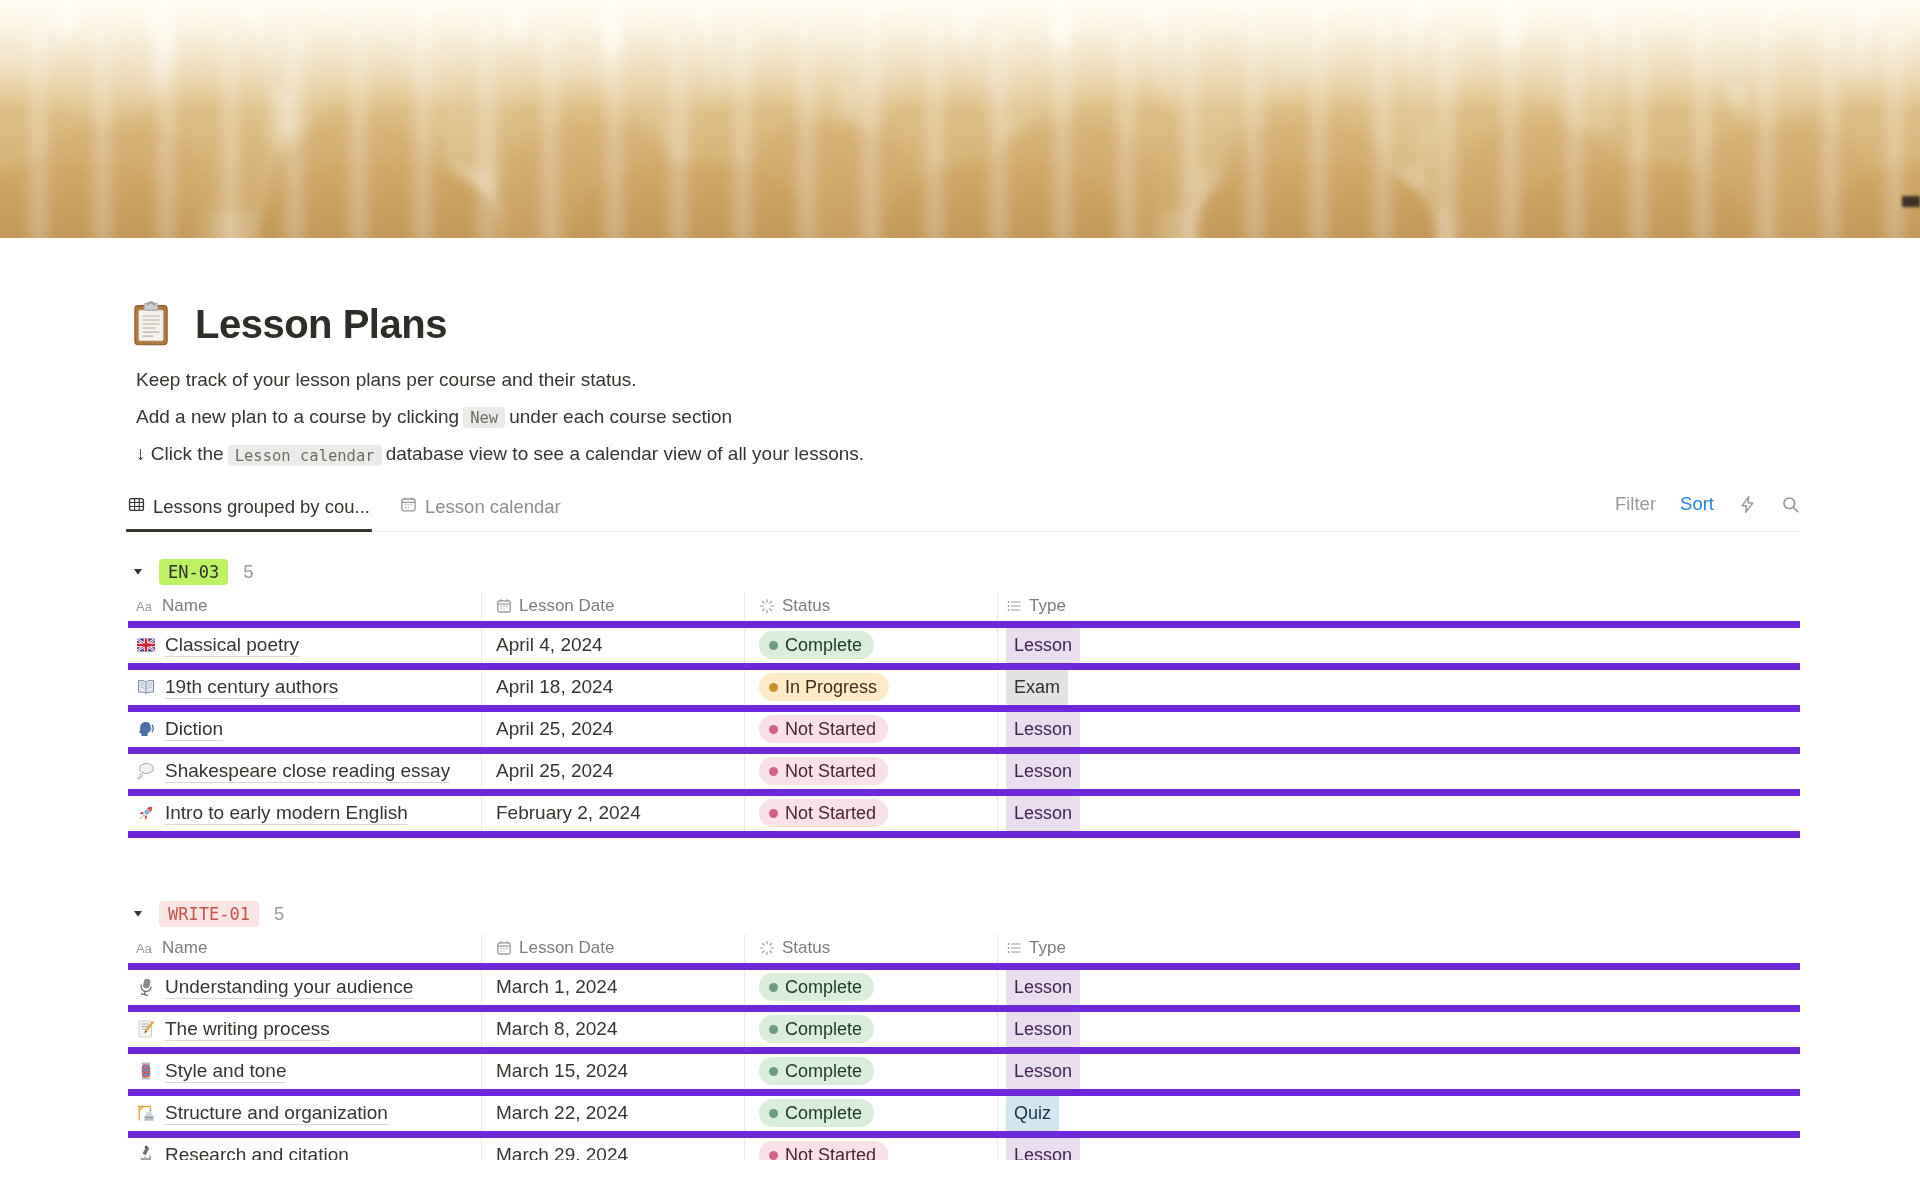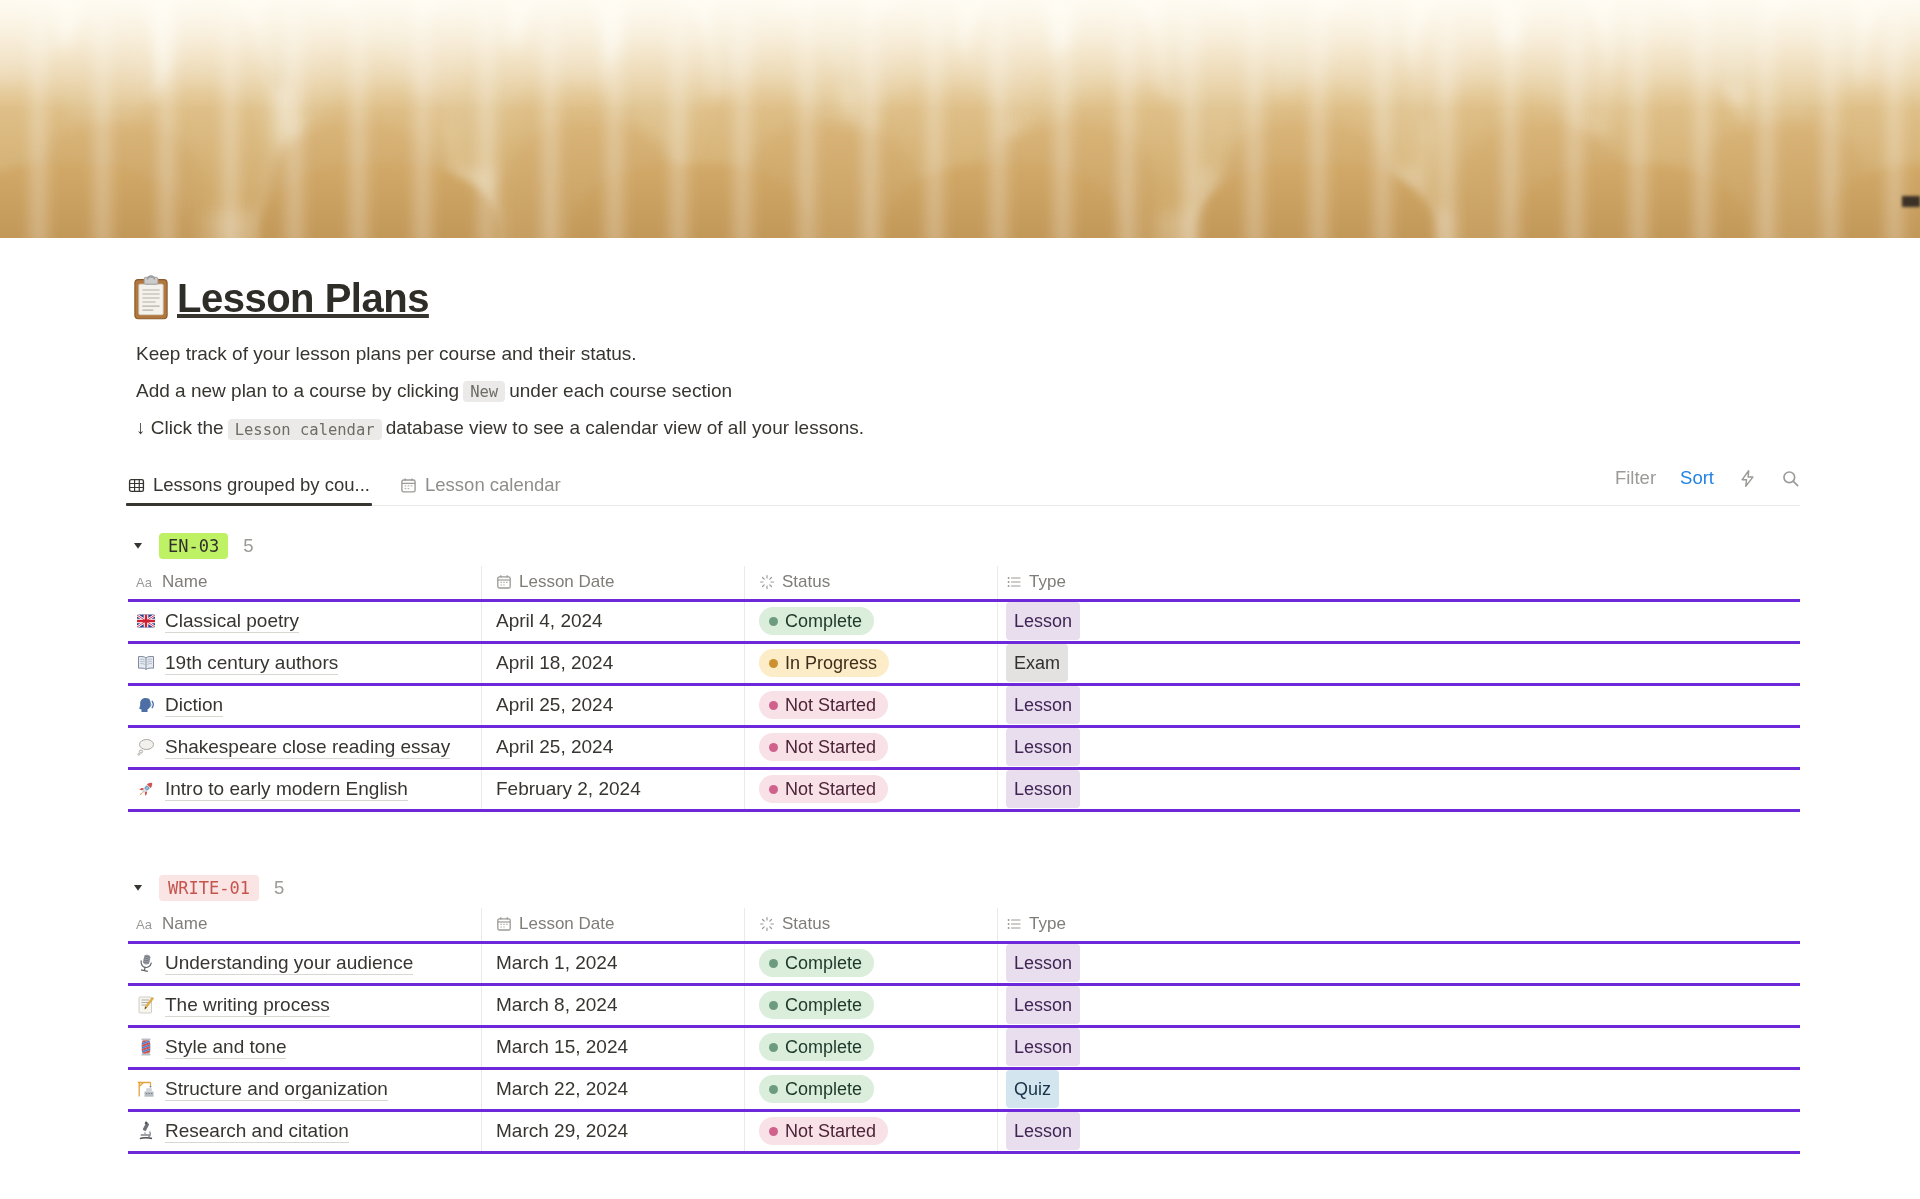--- a/index.html
+++ b/index.html
@@ -22,51 +22,51 @@
     filter:blur(6px);
   }
   .cover .glow {
     position:absolute; inset:0; pointer-events:none;
     background:linear-gradient(180deg, rgba(255,252,244,.95) 0%, rgba(255,252,244,0) 46%);
   }
   .cover .edge-mark { position:absolute; right:0; top:196px; width:18px; height:11px; background:#3c3127; filter:blur(1.5px); }
 
   
   .content { padding:0 120px 0 128px; }
-  .title-row { display:flex; align-items:center; gap:3px; margin-top:32px; height:56px;text-decoration:underline; }
+  .title-row { display:flex; align-items:center; gap:21px; margin-top:58px; height:56px; }
   .page-icon svg { width:46px; height:46px; display:block; }
   h1.page-title { margin:0; font-size:40px; font-weight:700; letter-spacing:-.5px; color:#2f2d28; }
 
   .desc { margin-top:14px; font-size:19px; line-height:28.5px; color:#37352f; }
   .desc p { margin:8px; }
   .ichip {
     font-family:"DejaVu Sans Mono","Liberation Mono",monospace;
     font-size:15.5px; background:#eceae8; color:#6f6c66;
     border-radius:4px; padding:1.5px 7px; margin:0 4px; white-space:nowrap;
   }
 
   
   .toolbar { margin-top:26px; height:36px; display:flex; justify-content:space-between; align-items:stretch; border-bottom:1px solid #e9e9e7; position:relative; }
   .tabs { display:flex; gap:30px; }
-  .tab { display:flex; align-items:center; gap:8px; font-size:18.5px; color:#8f8e8a; position:relative; cursor:default; padding-bottom:4px; }
+  .tab { display:flex; gap:8px; font-size:18.5px; color:#8f8e8a; position:relative; cursor:default; padding-bottom:4px; }
   .tab .tab-icon svg { width:17px; height:17px; display:block; }
   .tab.active { color:#37352f; font-weight:500; }
   .tab.active::after { content:''; position:absolute; left:-2px; right:-2px; bottom:-1px; height:2.5px; background:#37352f; border-radius:1px; }
   .controls { display:flex; align-items:center; gap:24px; font-size:18.5px; padding-bottom:18px; }
   .ctl-icon svg { width:19px; height:19px; display:block; }
 
   
   #groups { margin-top:22px; }
   .group + .group { margin-top:58px; }
   .group-header { display:flex; align-items:center; gap:15px; height:36px; margin-bottom:2px; padding-left:4px; }
   .toggle svg { width:12px; height:12px; display:block; }
   .group-chip { font-family:"DejaVu Sans Mono","Liberation Mono",monospace; font-size:17px; padding:3px 9px; border-radius:4px; }
   .group-count { font-size:18.5px; color:#9b9a97; }
 
-  .trow { display:grid; grid-template-columns:354px 263px 253px 1fr; border-bottom:3px solid #6d28d9; }
+  .trow { display:grid; grid-template-columns:354px 263px 253px 1fr; border-bottom:7px solid #6d28d9; }
   .thead { height:36px; color:#7f7d78; font-size:17px; }
   .th { display:flex; align-items:center; gap:7px; border-right:1px solid #eceae8; }
   .th:last-child, .td:last-child { border-right:none; }
   .th .col-icon svg { width:16px; height:16px; display:block; }
   .th .col-icon.aa svg { width:19px; height:15px; }
   .tr { height:42px; font-size:19px; }
   .td { display:flex; align-items:center; border-right:1px solid #eceae8; overflow:hidden; }
   .c1 { padding-left:8px; }
   .c2, .c3 { padding-left:14px; }
   .c4 { padding-left:8px; }

